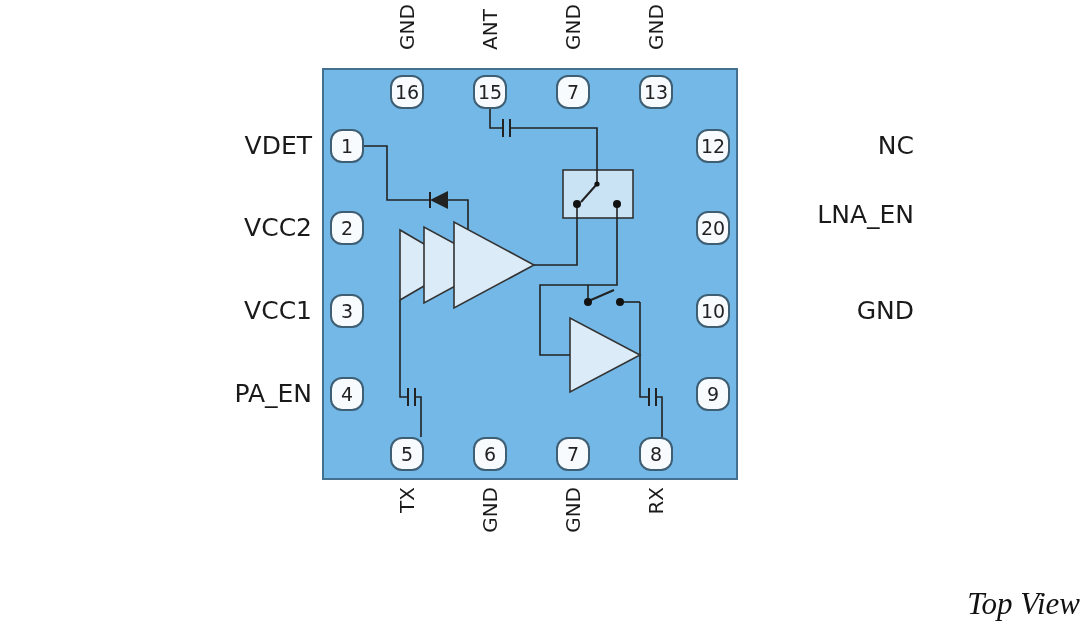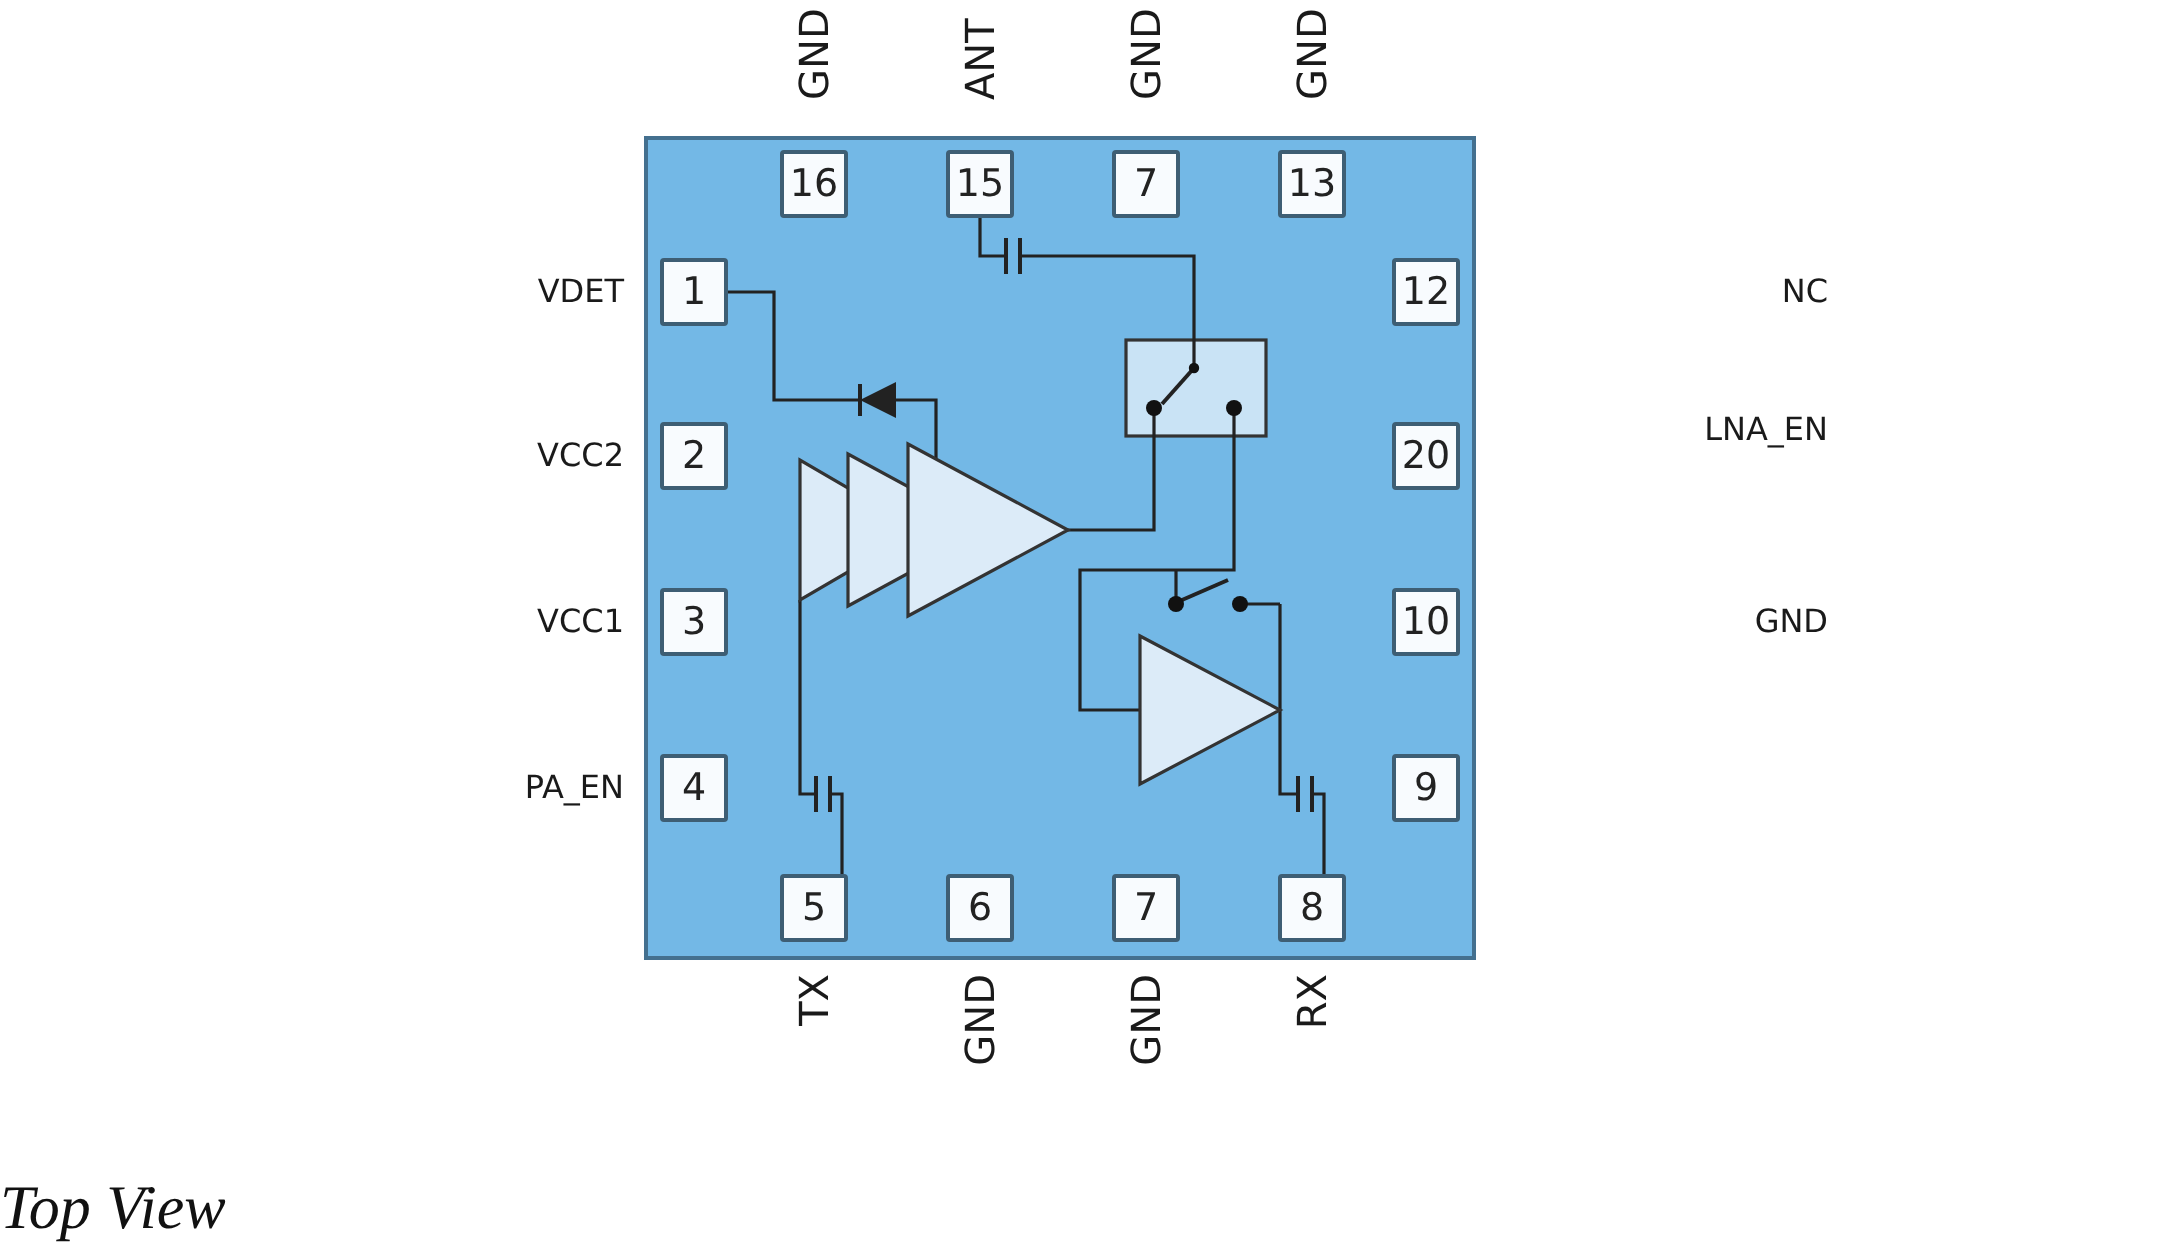--- a/index.html
+++ b/index.html
@@ -3,32 +3,32 @@
 <meta charset="utf-8">
 <style>
   * { margin:0; padding:0; box-sizing:border-box; }
   body { background:#ffffff; }
   .canvas { position:relative; width:1080px; height:630px; background:#ffffff;
             font-family:"DejaVu Sans","Liberation Sans",sans-serif; overflow:hidden; }
   .chip-body { position:absolute; left:322px; top:68px; width:416px; height:412px;
                background:#73B8E6; border:2px solid #44708F; }
   .circuit { position:absolute; left:0; top:0; }
   .pin { position:absolute; width:34px; height:34px; background:#F8FBFE;
-         border:2px solid #3E5E74; border-radius:2px;
+         border:2px solid #3E5E74; border-radius:12px;
          display:flex; align-items:center; justify-content:center;
          font-size:19px; color:#222; }
-  .plabel { position:absolute; height:22px; line-height:22px; font-size:16px;
+  .plabel { position:absolute; height:22px; line-height:22px; font-size:25px;
             color:#1a1a1a; white-space:nowrap; }
   .plabel.side-left  { left:152px; width:160px; text-align:right; }
   .plabel.side-right { left:754px; width:160px; text-align:right; }
   .vlabel { position:absolute; width:60px; height:22px; line-height:22px;
             font-size:20px; color:#1a1a1a; transform:rotate(-90deg); white-space:nowrap; }
   .vlabel.vtop    { top:9px;   text-align:left; }
   .vlabel.vbottom { top:506px; text-align:right; }
-  .title { position:absolute; left:0; right:0; top:586px; text-align:left;
+  .title { position:absolute; left:0; right:0; top:586px; text-align:right;
            font-family:"Liberation Serif","DejaVu Serif",serif; font-style:italic;
            font-size:31px; color:#111; }
 </style>
 </head>
 <body>
 
 <div class="canvas">
 
   <div class="chip-body"></div>
 

